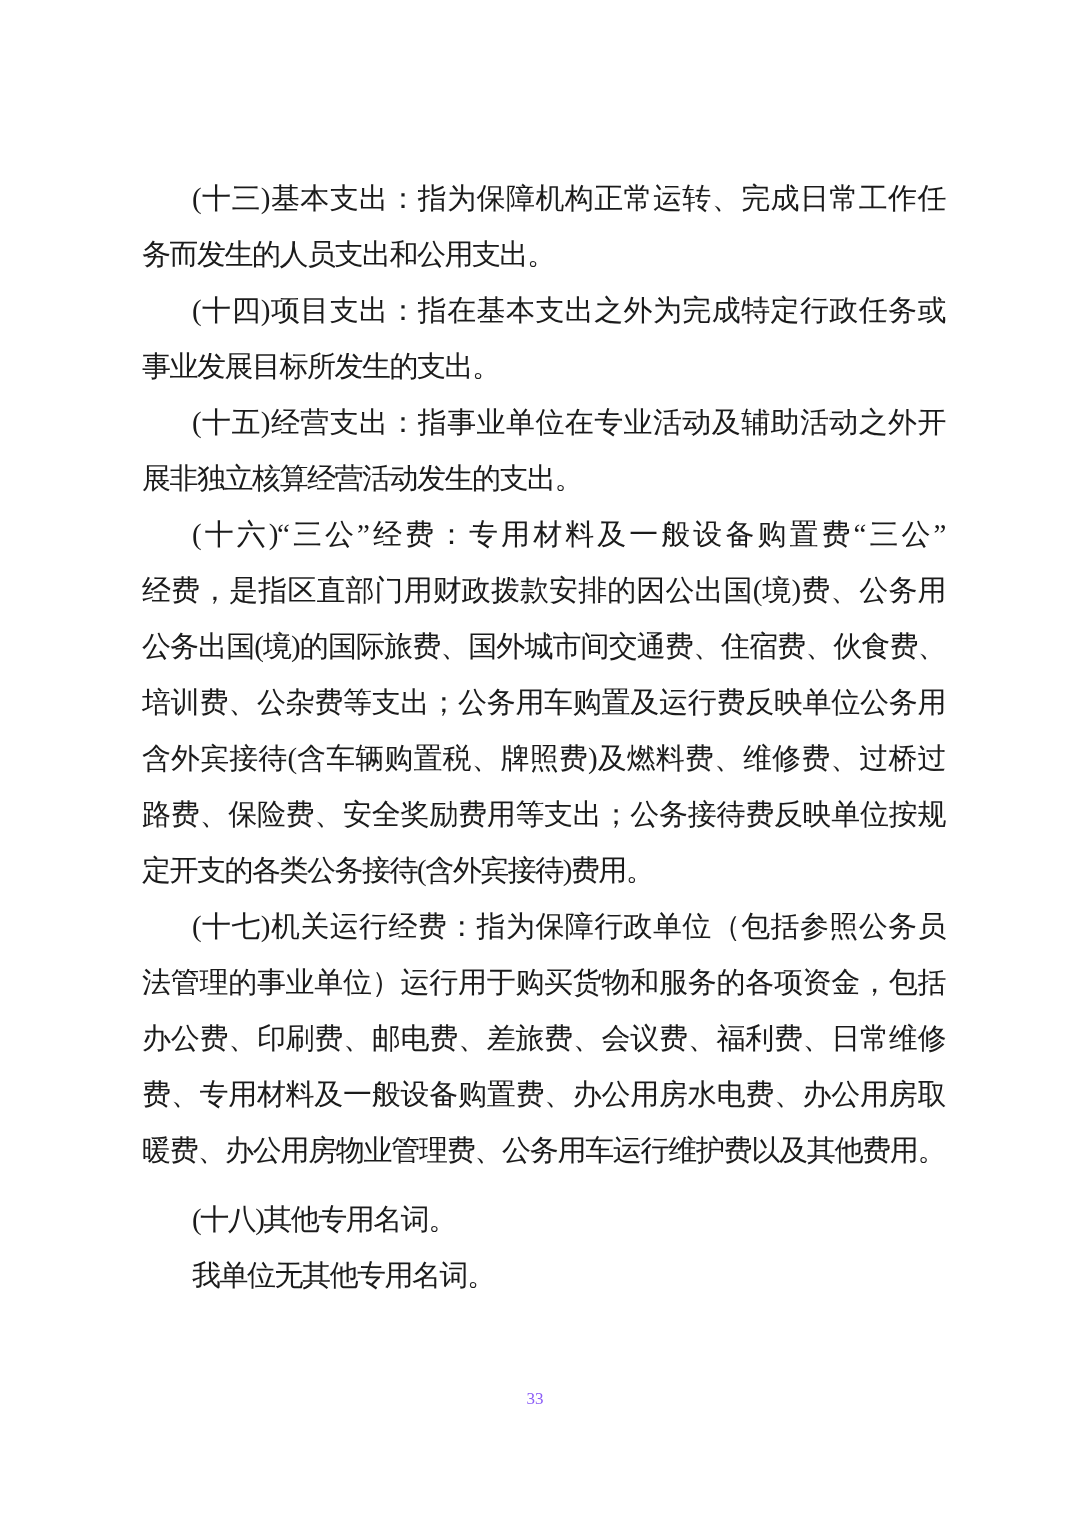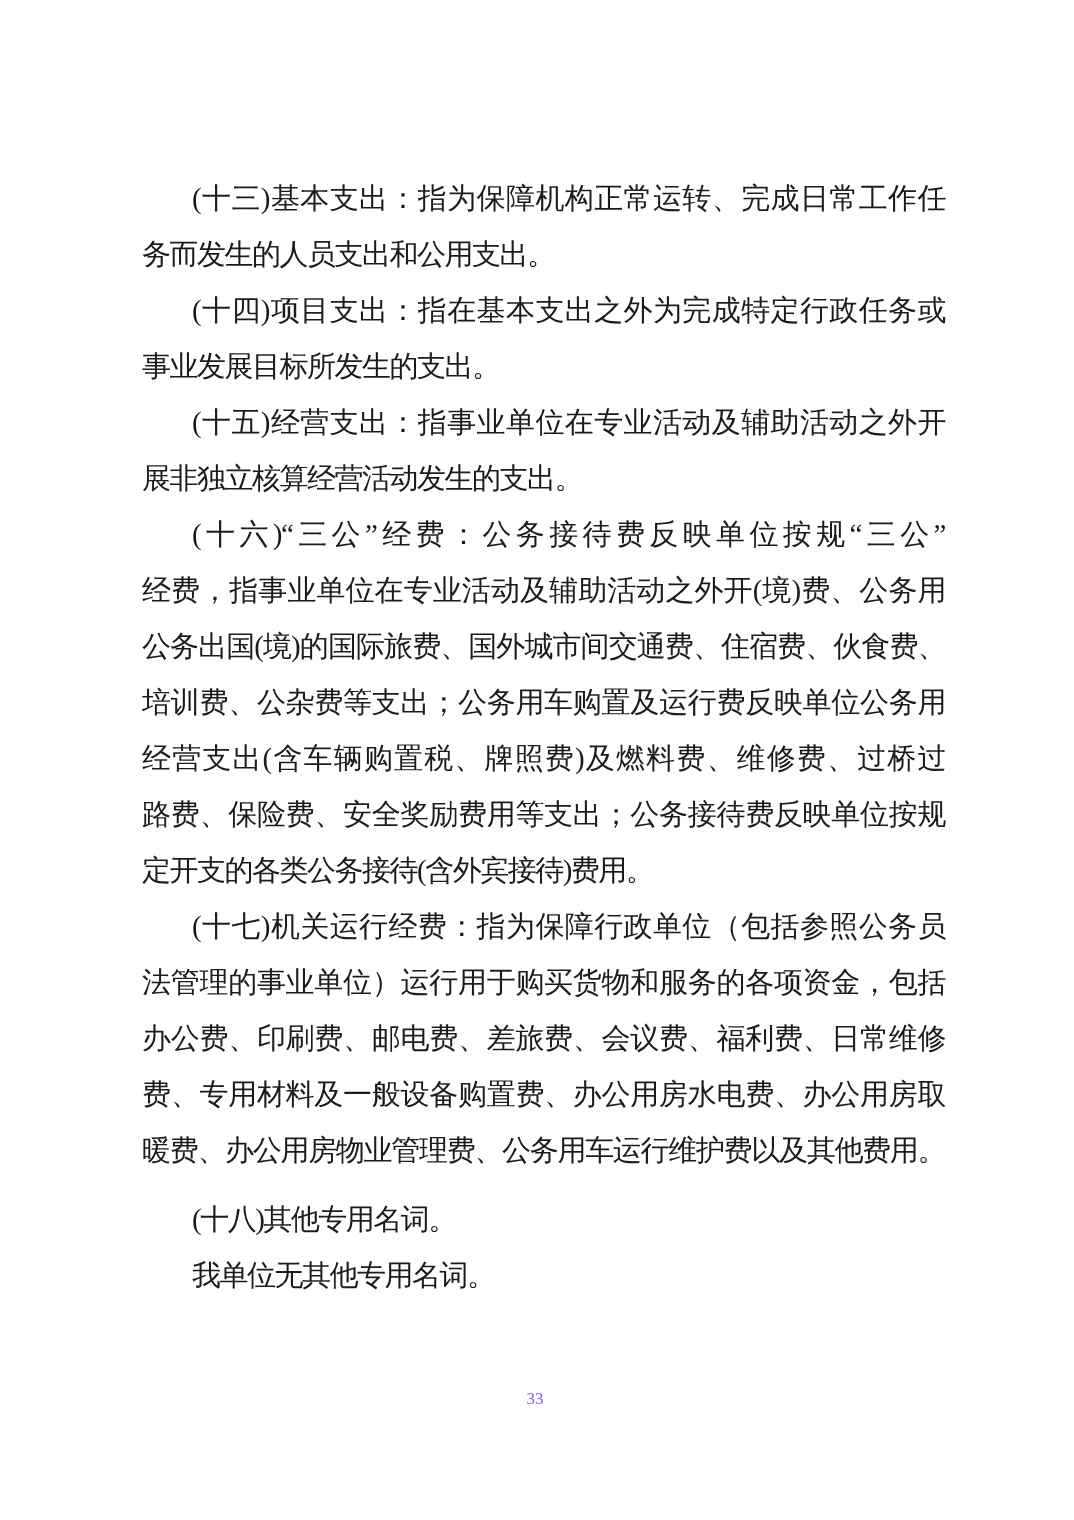--- a/index.html
+++ b/index.html
@@ -71,25 +71,25 @@
       <span class="line just indent">(十四)项目支出：指在基本支出之外为完成特定行政任务或</span>
       <span class="line">事业发展目标所发生的支出。</span>
     </p>
 
     <p class="para">
       <span class="line just indent">(十五)经营支出：指事业单位在专业活动及辅助活动之外开</span>
       <span class="line">展非独立核算经营活动发生的支出。</span>
     </p>
 
     <p class="para">
-      <span class="line just indent">(十六)“三公”经费：公务接待费反映单位按规“三公”</span>
-      <span class="line just">经费，指事业单位在专业活动及辅助活动之外开(境)费、公务用</span>
+      <span class="line just indent">(十六)“三公”经费：专用材料及一般设备购置费“三公”</span>
+      <span class="line just">经费，是指区直部门用财政拨款安排的因公出国(境)费、公务用</span>
       <span class="line just">公务出国(境)的国际旅费、国外城市间交通费、住宿费、伙食费、</span>
       <span class="line just">培训费、公杂费等支出；公务用车购置及运行费反映单位公务用</span>
-      <span class="line just">经营支出(含车辆购置税、牌照费)及燃料费、维修费、过桥过</span>
+      <span class="line just">含外宾接待(含车辆购置税、牌照费)及燃料费、维修费、过桥过</span>
       <span class="line just">路费、保险费、安全奖励费用等支出；公务接待费反映单位按规</span>
       <span class="line">定开支的各类公务接待(含外宾接待)费用。</span>
     </p>
 
     <p class="para">
       <span class="line just indent">(十七)机关运行经费：指为保障行政单位（包括参照公务员</span>
       <span class="line just">法管理的事业单位）运行用于购买货物和服务的各项资金，包括</span>
       <span class="line just">办公费、印刷费、邮电费、差旅费、会议费、福利费、日常维修</span>
       <span class="line just">费、专用材料及一般设备购置费、办公用房水电费、办公用房取</span>
       <span class="line just">暖费、办公用房物业管理费、公务用车运行维护费以及其他费用。</span>

